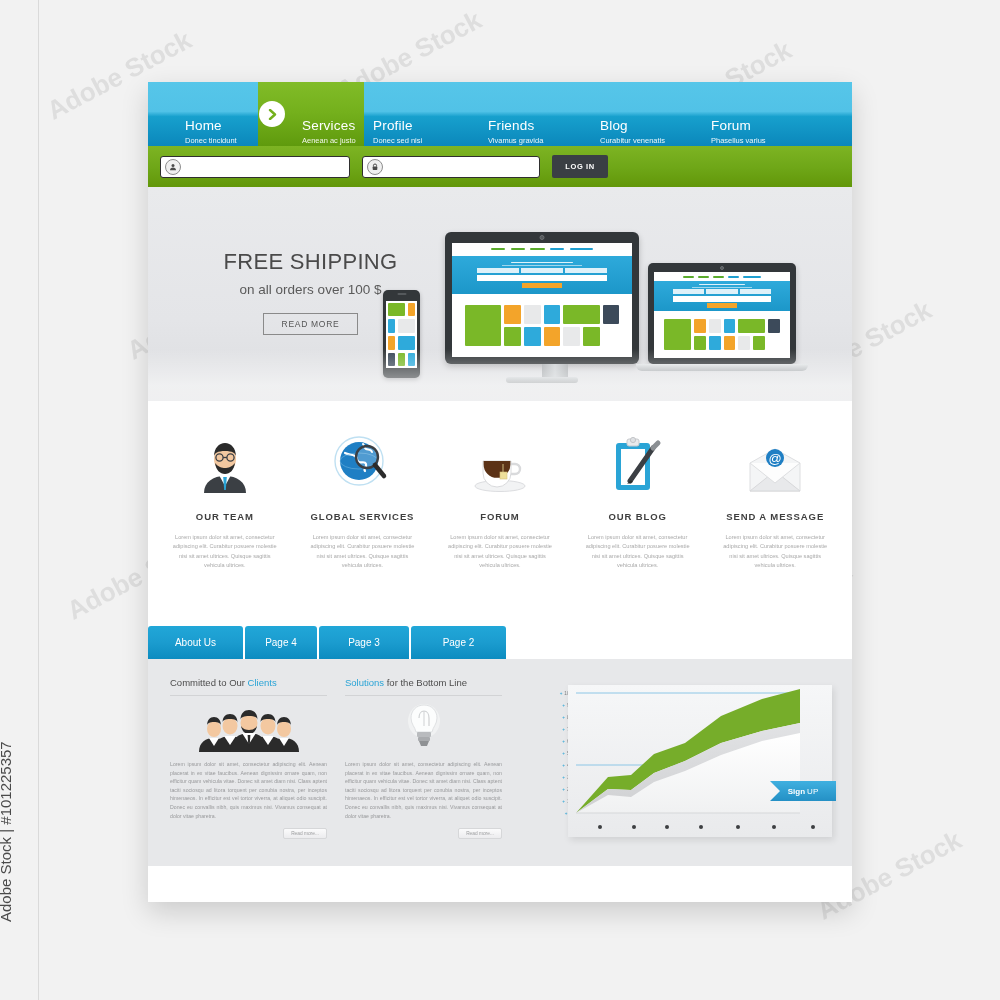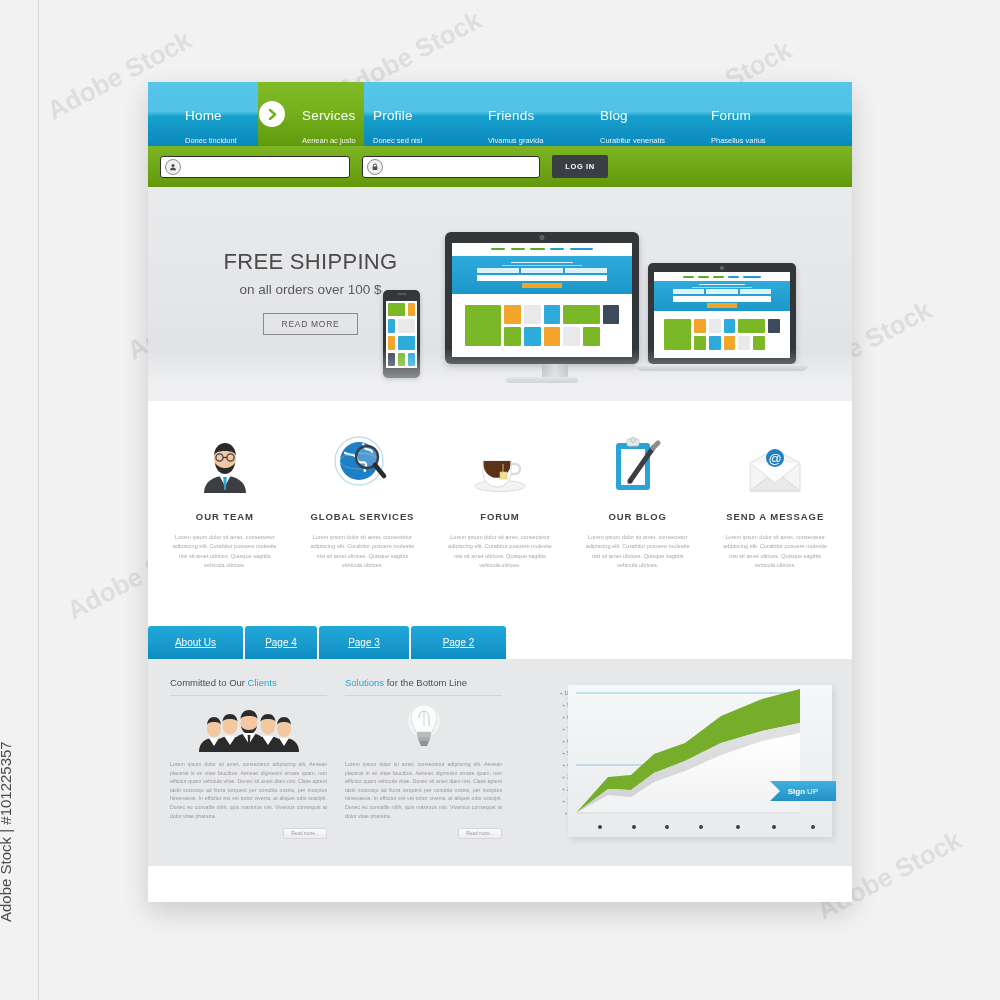--- a/index.html
+++ b/index.html
@@ -21,21 +21,21 @@
     background:linear-gradient(180deg,#56c6e9 0%,#51c2e7 46%,#17a0cd 54%,#0b87bb 100%);
     overflow:hidden;
   }
   .nav-items{display:flex;height:100%;align-items:center;}
   .nav-item{
     position:relative;height:100%;box-sizing:border-box;
     display:flex;flex-direction:column;justify-content:flex-end;
     color:#ffffff;cursor:pointer;
   }
   .nav-item .t{font-size:13.5px;line-height:15px;font-weight:400;letter-spacing:.2px;}
-  .nav-item .s{font-size:7.5px;line-height:11px;opacity:.92;margin-top:12px;}
+  .nav-item .s{font-size:7.5px;line-height:11px;opacity:.92;margin-top:2px;}
   #ni0{width:110px;padding-left:37px;}
   #ni1{width:106px;padding-left:44px;
        background:linear-gradient(180deg,#81bc28 0%,#74b01c 48%,#5f9a0d 100%);}
   #ni2{width:110px;padding-left:9px;}
   #ni3{width:104px;padding-left:14px;}
   #ni4{width:108px;padding-left:22px;}
   #ni5{width:120px;padding-left:25px;}
   .arrow-badge{
     position:absolute;left:111px;top:50%;transform:translateY(-50%);
     width:26px;height:26px;border-radius:50%;background:#ffffff;
@@ -132,21 +132,20 @@
   .feat .ic{height:62px;display:flex;align-items:flex-end;justify-content:center;}
   .feat h3{font-size:9.5px;font-weight:bold;color:#3f3f3f;letter-spacing:.9px;margin:18px 0 0;}
   .feat p{font-size:5.6px;line-height:9.4px;color:#a9a9a9;margin:11px auto 0;max-width:112px;}
 
   
   .tabs{display:flex;height:33px;align-items:flex-end;padding-left:0;background:#fff;}
   .tab{
     height:33px;box-sizing:border-box;display:flex;align-items:center;justify-content:center;
     color:#fff;font-size:10px;cursor:pointer;margin-right:2px;border-radius:3px 3px 0 0;
     background:linear-gradient(180deg,#21a7d8 0%,#1b9ccf 50%,#0c8cc0 100%);
-    text-decoration:underline;
   }
   #tab0{width:95px;}
   #tab1{width:72px;}
   #tab2{width:90px;}
   #tab3{width:95px;}
 
   
   .bottom{position:relative;background:#e7e8ea;height:207px;padding:18px 22px 0;box-sizing:border-box;display:flex;gap:18px;}
   .bcol{width:157px;}
   .bhead{font-size:9.5px;color:#4d4d4d;padding-bottom:7px;border-bottom:1px solid #d2d3d5;}

